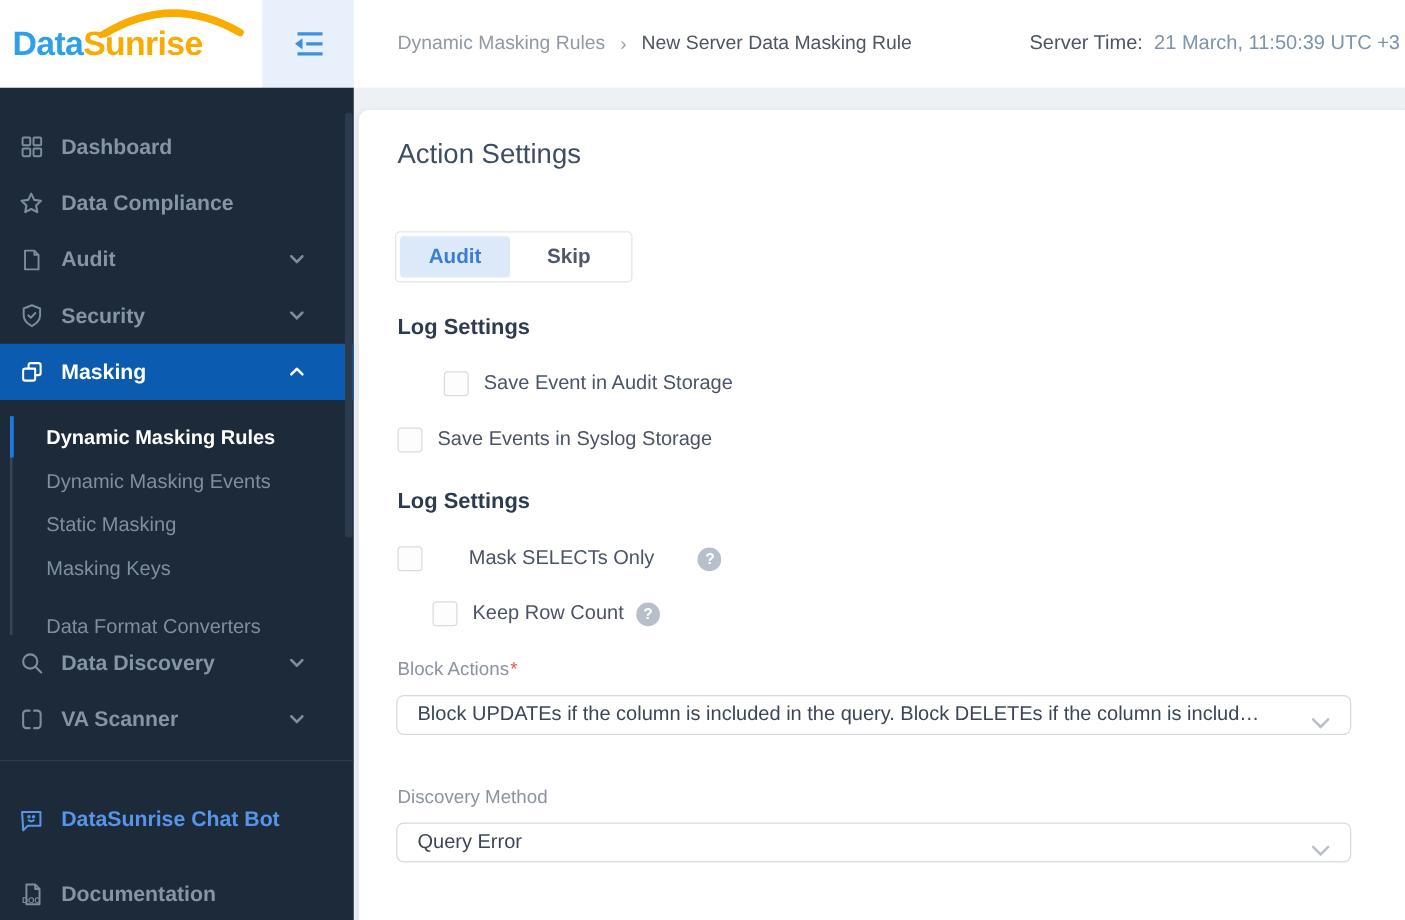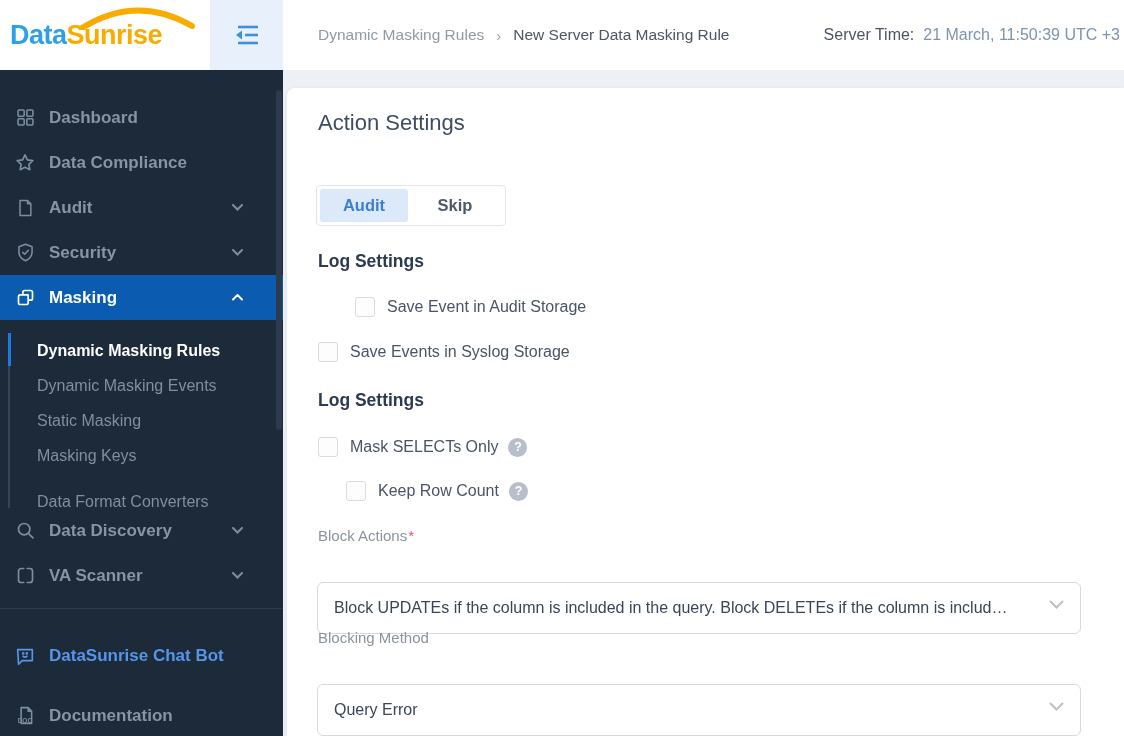--- a/index.html
+++ b/index.html
@@ -43,21 +43,21 @@
   .tg-opt { height:33px; display:flex; align-items:center; justify-content:center; font-size:16.5px; font-weight:700; border-radius:3px; cursor:pointer; }
   .tg-opt.sel { width:88px; background:#dce9f9; color:#3b7fd3; }
   .tg-opt.unsel { width:94px; background:#ffffff; color:#4e586a; }
   .sec-heading { position:absolute; left:31px; font-size:17.5px; font-weight:700; color:#2c3b4f; }
   .cb-row { position:absolute; left:31px; display:flex; align-items:center; height:22px; }
   .cb-box { width:20px; height:20px; border:1px solid #d8dce1; border-radius:3px; background:#fdfdfd; cursor:pointer; flex:none; }
   .cb-label { margin-left:12px; font-size:16px; color:#4a5466; }
   .help-ic { width:19px; height:19px; border-radius:50%; background:#b6bfca; color:#ffffff; font-size:12.5px; font-weight:bold; display:flex; align-items:center; justify-content:center; margin-left:10px; cursor:pointer; }
   .fld-label { position:absolute; left:31px; font-size:15px; color:#8b939f; }
   .fld-label .req { color:#e05c5c; margin-left:1px; }
-  .sel-box { position:absolute; left:30px; width:764px; height:52px; border:1px solid #d6dade; border-radius:6px; background:#ffffff; display:flex; align-items:center; padding:0 44px 0 16px; cursor:pointer;margin-top:26px; }
+  .sel-box { position:absolute; left:30px; width:764px; height:32px; border:1px solid #d6dade; border-radius:6px; background:#ffffff; display:flex; align-items:center; padding:0 44px 0 16px; cursor:pointer; }
   .sel-text { font-size:16px; color:#3a4657; white-space:nowrap; overflow:hidden; }
   .sel-chev { position:absolute; right:16px; top:17px; display:flex; }
 </style>
 </head>
 <body>
 
 <div class="logo-area">
   <div class="logo-wrap">
     <span class="logo-data">Data</span><span class="logo-sunrise">Sunrise</span>
     <svg class="logo-arc" width="118" height="26" viewBox="0 0 118 26">
@@ -248,21 +248,21 @@
     <span class="cb-label">Save Event in Audit Storage</span>
   </div>
 
   <div class="cb-row" style="top:253px;">
     <div class="cb-box"></div>
     <span class="cb-label">Save Events in Syslog Storage</span>
   </div>
 
   <div class="sec-heading" style="top:302px;">Log Settings</div>
 
-  <div class="cb-row" style="top:348px;">
+  <div class="cb-row" style="top:348px;gap:25px;">
     <div class="cb-box"></div>
     <span class="cb-label">Mask SELECTs Only</span>
     <span class="help-ic">?</span>
   </div>
 
   <div class="cb-row" style="top:392px;margin-left:28px;">
     <div class="cb-box"></div>
     <span class="cb-label">Keep Row Count</span>
     <span class="help-ic">?</span>
   </div>
@@ -274,21 +274,21 @@
   <div class="sel-box" style="top:468px;">
     <span class="sel-text">Block UPDATEs if the column is included in the query. Block DELETEs if the column is includ…</span>
     <span class="sel-chev">
       <svg width="15" height="10" viewBox="0 0 15 10">
           <polyline points="1.5,1.5 7.5,7.5 13.5,1.5" fill="none" stroke="#b9c0c9" stroke-width="2" stroke-linecap="round"></polyline>
         </svg>
     </span>
   </div>
 
   <div class="fld-label" style="top:541px;">
-    <span>Blocking Method</span>
+    <span>Discovery Method</span>
   </div>
 
   <div class="sel-box" style="top:570px;">
     <span class="sel-text">Query Error</span>
     <span class="sel-chev">
       <svg width="15" height="10" viewBox="0 0 15 10">
           <polyline points="1.5,1.5 7.5,7.5 13.5,1.5" fill="none" stroke="#b9c0c9" stroke-width="2" stroke-linecap="round"></polyline>
         </svg>
     </span>
   </div>

